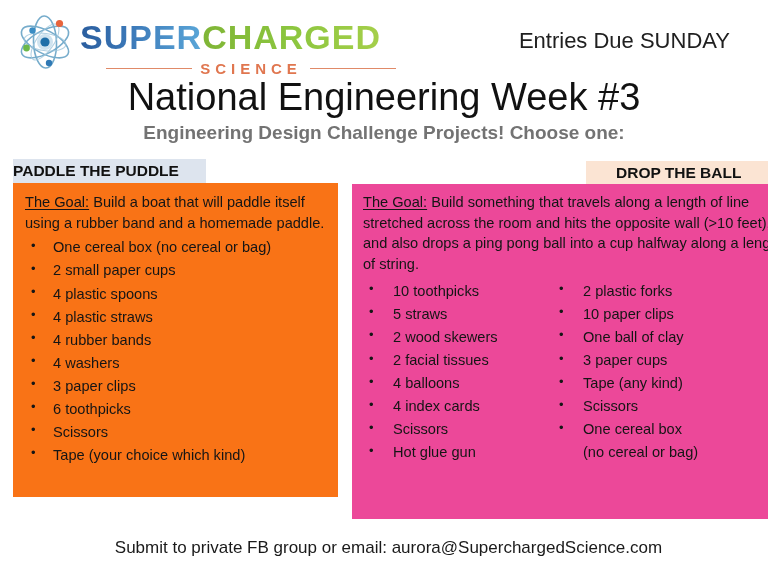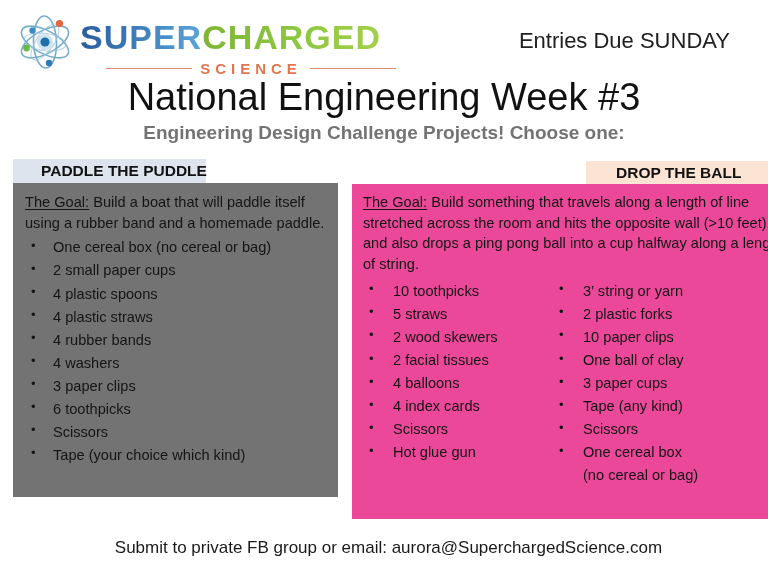--- a/index.html
+++ b/index.html
@@ -123,30 +123,30 @@
     white-space: nowrap;
     display: flex;
     align-items: center;
   }
 
   
   #left-header {
     left: 13px;
     top: 159px;
     height: 24px;
-    padding-left: 28px;
+    padding-left: 0;
     width: 193px;
     background: #dde4ee;
   }
   #left-body {
     left: 13px;
     top: 183px;
     width: 325px;
     height: 314px;
-    background: #737373;
+    background: #f97316;
     padding: 9px 12px 0 12px;
   }
 
   
   #right-header {
     left: 586px;
     top: 161px;
     height: 23px;
     width: 182px;
     padding-left: 30px;
@@ -295,21 +295,20 @@
         <li>2 wood skewers</li>
         <li>2 facial tissues</li>
         <li>4 balloons</li>
         <li>4 index cards</li>
         <li>Scissors</li>
         <li>Hot glue gun</li>
       </ul>
     </div>
     <div class="col-b">
       <ul class="mat-list">
-        <li>3’ string or yarn</li>
         <li>2 plastic forks</li>
         <li>10 paper clips</li>
         <li>One ball of clay</li>
         <li>3 paper cups</li>
         <li>Tape (any kind)</li>
         <li>Scissors</li>
         <li>One cereal box</li>
         <li class="no-bullet">(no cereal or bag)</li>
       </ul>
     </div>

